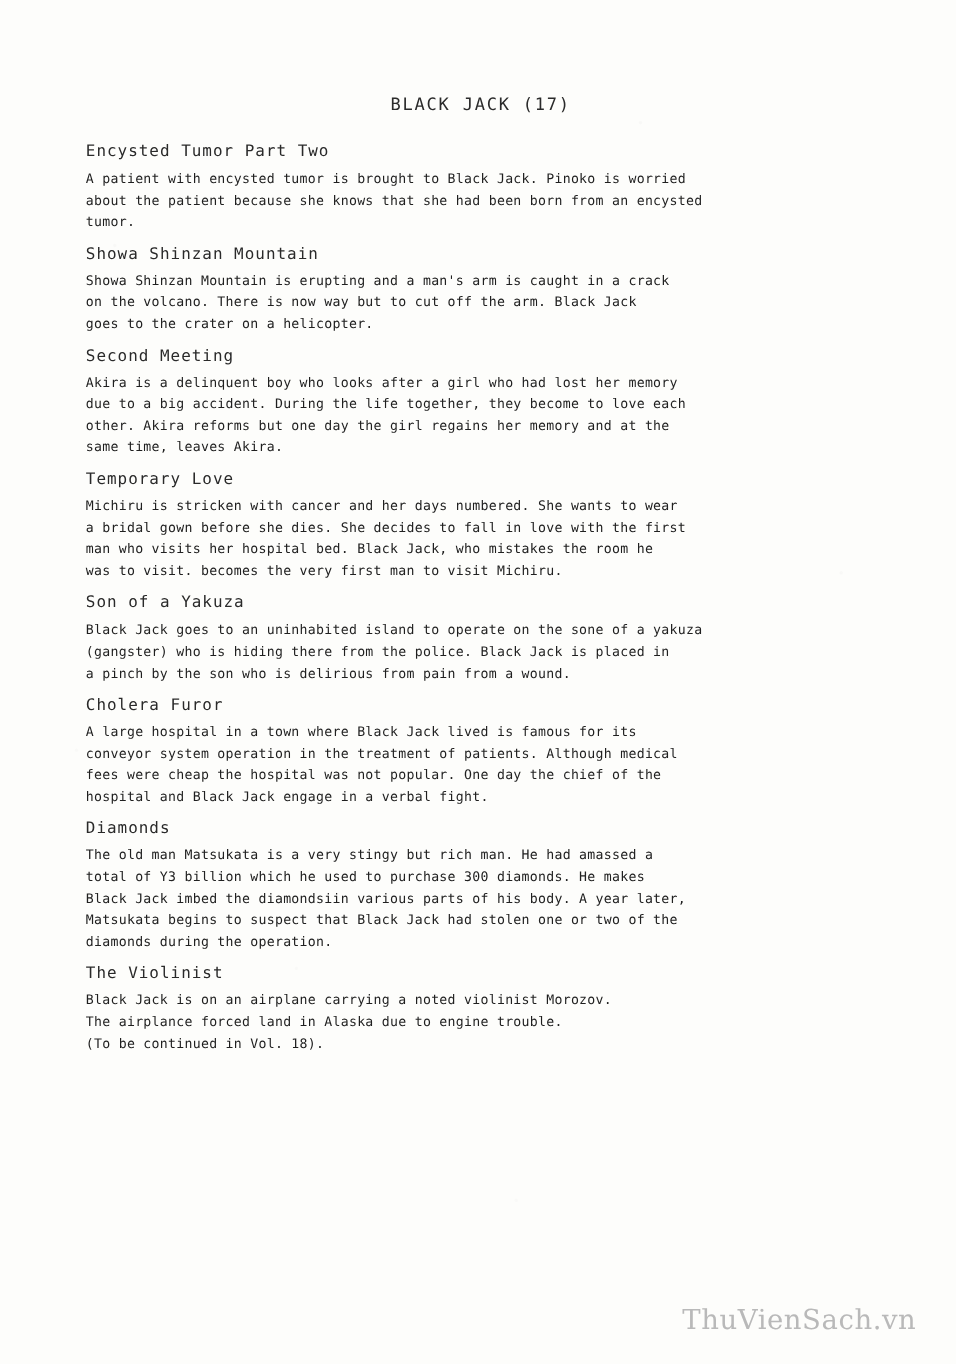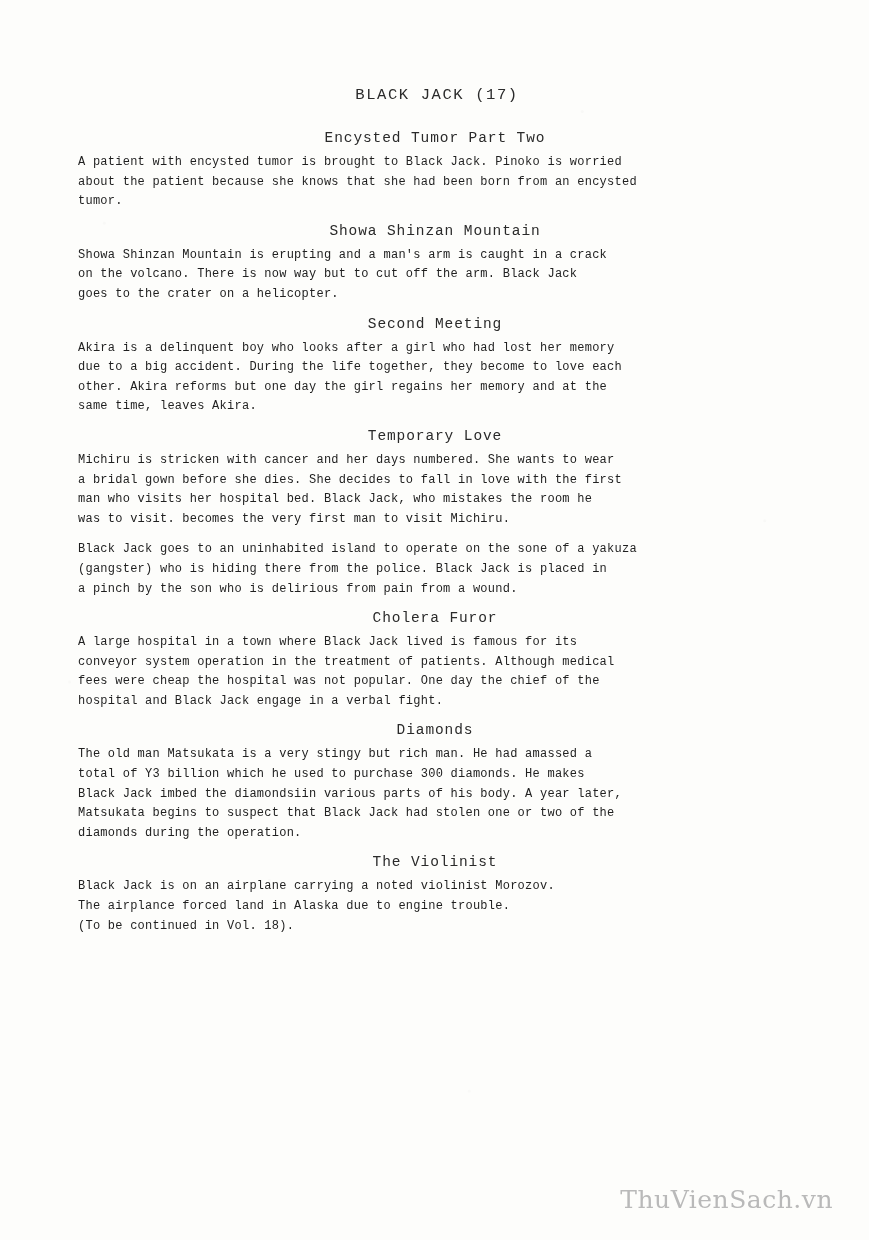--- a/index.html
+++ b/index.html
@@ -30,36 +30,34 @@
       radial-gradient(circle at 88% 42%, rgba(0,0,0,0.018) 0 1px, rgba(0,0,0,0) 2px),
       radial-gradient(circle at 31% 71%, rgba(0,0,0,0.016) 0 1px, rgba(0,0,0,0) 2px),
       radial-gradient(circle at 54% 88%, rgba(0,0,0,0.016) 0 1px, rgba(0,0,0,0) 2px),
       radial-gradient(circle at 8% 55%, rgba(0,0,0,0.014) 0 1px, rgba(0,0,0,0) 2px);
   }
   .content {
     position: absolute;
     left: 78px;
     top: 86px;
     width: 714px;
-    font-family: Liberation Mono, monospace;
   }
   .doc-title {
     text-align: center;
     font-size: 15.5px;
     letter-spacing: 1.6px;
     margin: 0 0 26px 0;
     font-weight: 400;
     color: #2b2b2b;
     text-indent: 4px;
   }
   .section {
     margin-bottom: 2px;
   }
   .section-title {
-    text-align: center;
     font-size: 14.5px;
     letter-spacing: 0.9px;
     margin: 0 0 7px 0;
     font-weight: 400;
     color: #2a2a2a;
   }
   .section-body {
     font-size: 12px;
     line-height: 19.6px;
     letter-spacing: 0.25px;
@@ -112,20 +110,21 @@
 
     <div class="section">
       <h2 class="section-title">Temporary Love</h2>
       <p class="section-body">Michiru is stricken with cancer and her days numbered. She wants to wear
 a bridal gown before she dies. She decides to fall in love with the first
 man who visits her hospital bed. Black Jack, who mistakes the room he
 was to visit. becomes the very first man to visit Michiru.</p>
     </div>
 
     <div class="section">
+      <h2 class="section-title">Son of a Yakuza</h2>
       <p class="section-body">Black Jack goes to an uninhabited island to operate on the sone of a yakuza
 (gangster) who is hiding there from the police. Black Jack is placed in
 a pinch by the son who is delirious from pain from a wound.</p>
     </div>
 
 
     <div class="section">
       <h2 class="section-title">Cholera Furor</h2>
     </div>
 

